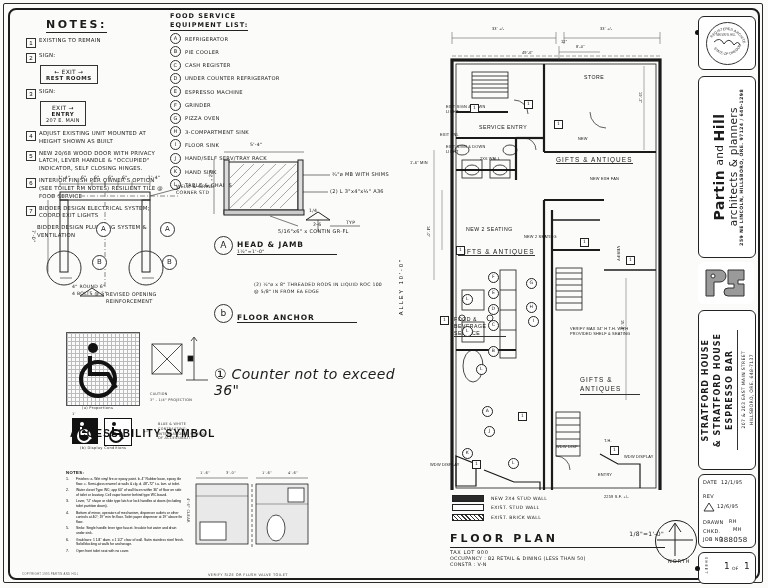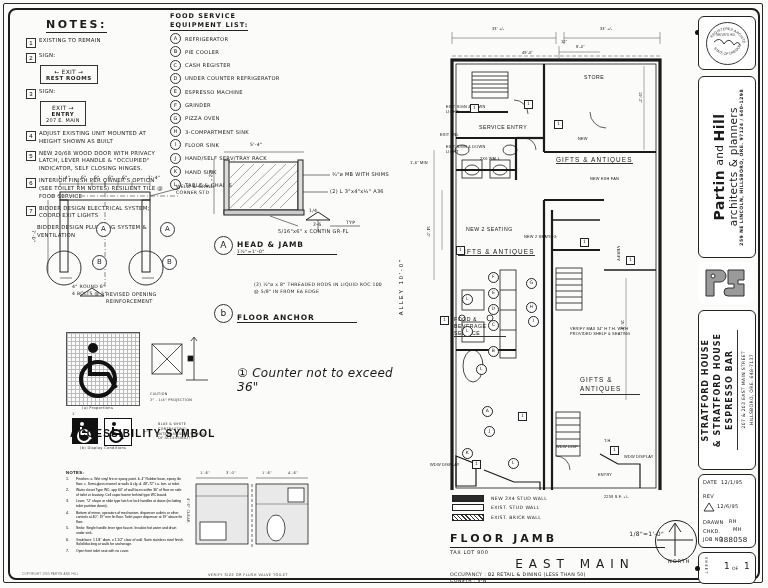--- a/index.html
+++ b/index.html
@@ -331,21 +331,21 @@
   <div style="position:absolute;left:214px;top:282px;width:190px;">
     <div class="dimtxt hand" style="position:relative;left:40px;top:0;font-size:4.6px;">(2) ½"ø x 8" THREADED RODS IN LIQUID ROC 100</div>
     <div class="dimtxt hand" style="position:relative;left:40px;top:2px;font-size:4.6px;">@ 5/8" IN FROM EA EDGE</div>
     <div class="detail-head" style="left:0;top:22px;">
       <div class="detail-circ hand">b</div>
       <div>
         <div class="detail-name hand">FLOOR ANCHOR</div>
         <div class="detail-rule" style="width:120px"></div>
       </div>
     </div>
-    <div class="hand" style="position:absolute;left:23px;top:84px;font-size:12px;font-style:italic;">①  Counter not to exceed 36"</div>
+    <div class="hand" style="position:absolute;left:0;top:84px;font-size:14px;font-style:italic;">①  Counter not to exceed 36"</div>
   </div>
 
   <div id="access">
     <div class="grid-box"></div>
     <svg width="72" height="72" style="position:absolute;left:0;top:2px;">
       <g fill="none" stroke="#111" stroke-width="4">
         <circle cx="27" cy="16" r="5" fill="#111" stroke="none"></circle>
         <path d="M24 24 L24 42 L42 42 L50 56"></path>
         <circle cx="32" cy="47" r="17"></circle>
       </g>
@@ -639,26 +639,25 @@
       <div class="lg-tx hand">EXIST. STUD WALL</div>
     </div>
     <div class="lg-row">
       <div class="lg-sw hatch"></div>
       <div class="lg-tx hand">EXIST. BRICK WALL</div>
     </div>
   </div>
 
   <div id="planTitle">
     <div style="position:relative;">
-      <span class="pt-main hand">FLOOR JAMB</span>
+      <span class="pt-main hand">FLOOR PLAN</span>
       <span class="pt-scale hand">1/8"=1'-0"</span>
     </div>
     <div class="pt-rule"></div>
     <div class="pt-sub hand">TAX LOT 900</div>
-    <div class="pt-east hand">EAST MAIN</div>
     <div class="pt-occ hand">OCCUPANCY : B2 RETAIL &amp; DINING (LESS THAN 50)</div>
     <div class="pt-occ hand">CONSTR : V-N</div>
   </div>
   <div class="northc"></div>
   <svg width="40" height="40" style="position:absolute;left:655px;top:520px;">
     <g stroke="#222" fill="none" stroke-width="1">
       <line x1="20" y1="4" x2="20" y2="36"></line>
       <line x1="2" y1="20" x2="38" y2="20"></line>
       <path d="M14 12 L20 3 L26 12"></path>
     </g>

